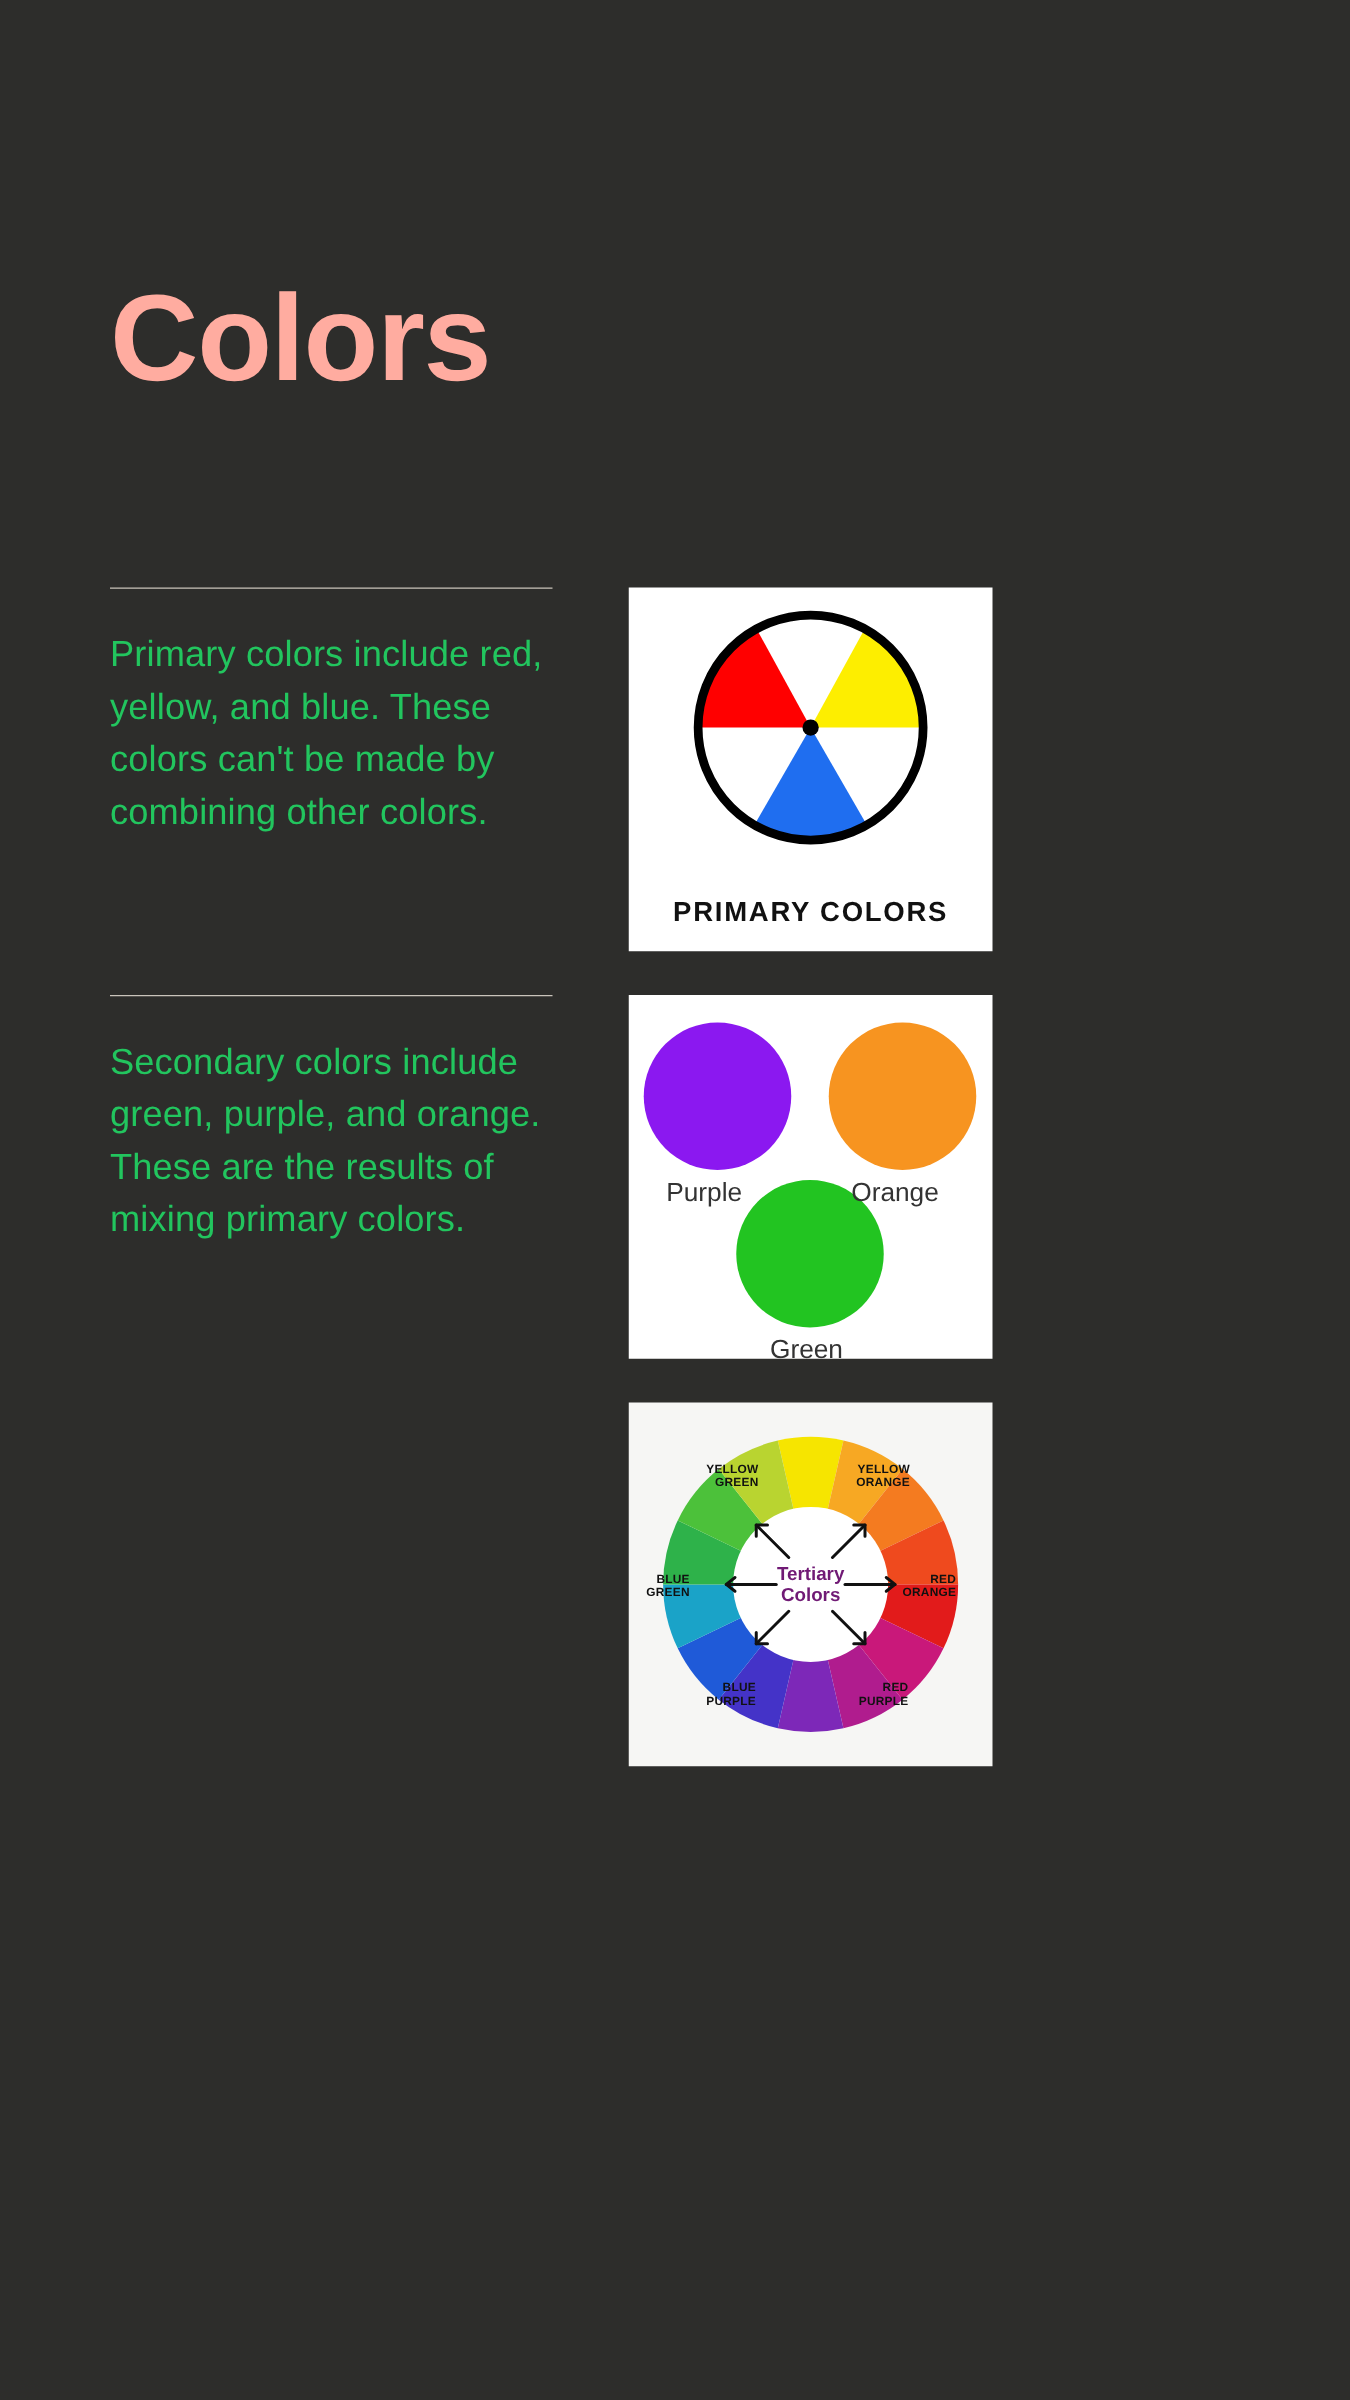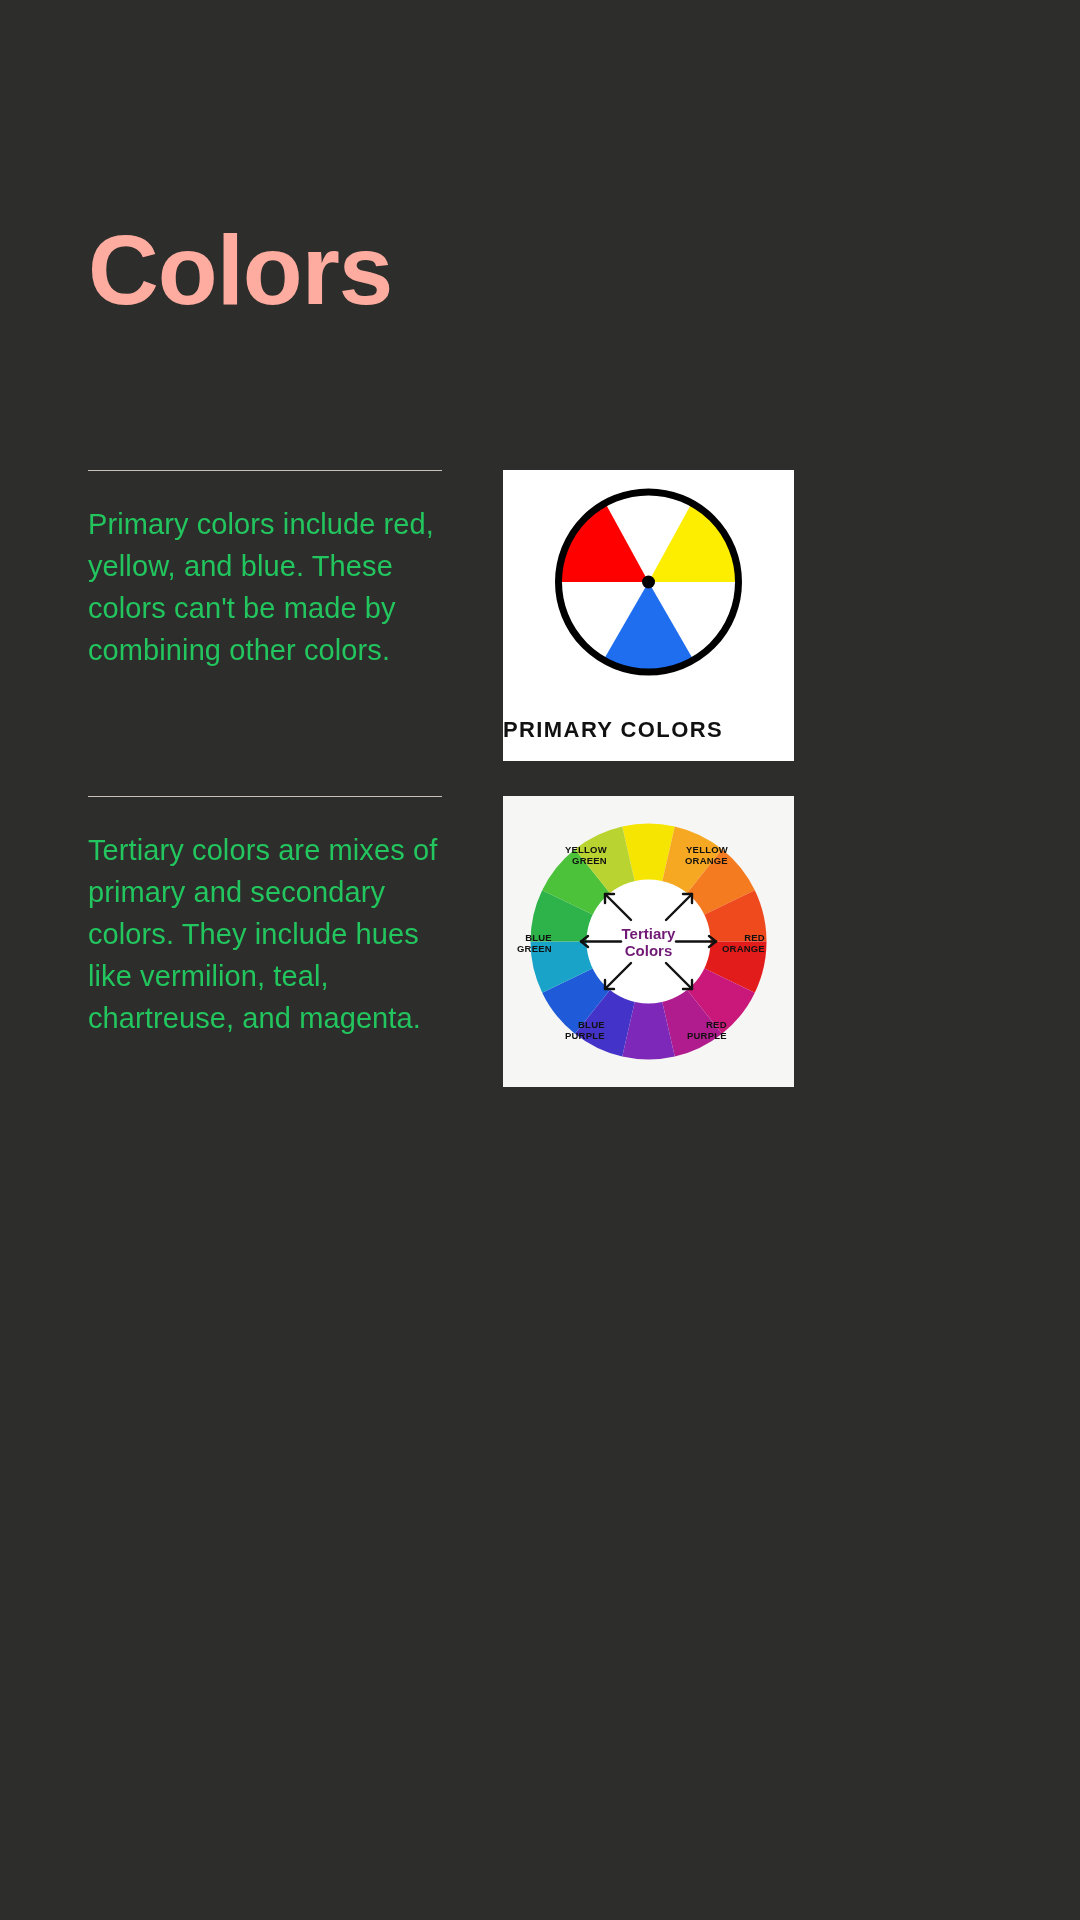--- a/index.html
+++ b/index.html
@@ -84,21 +84,21 @@
   .primary-wrap {
     position: relative;
     width: 100%;
     height: 100%;
   }
   .primary-label {
     position: absolute;
     left: 0;
     right: 0;
     bottom: 18px;
-    text-align: left;
+    text-align: center;
     font-size: 22px;
     font-weight: 700;
     letter-spacing: 1.4px;
     color: #111111;
     font-family: "Liberation Sans", sans-serif;
   }
 
   
   .sec-wrap { position: relative; width: 100%; height: 100%; }
   .sec-circle {
@@ -171,26 +171,39 @@
 
             <circle cx="145.5" cy="112" r="90" fill="none" stroke="#000000" stroke-width="7"></circle>
 
             <circle cx="145.5" cy="112" r="6.5" fill="#000000"></circle>
           </svg>
           <div class="primary-label">PRIMARY COLORS</div>
         </div>
       </div>
     </div>
 
-
     <div class="row">
       <div class="text-col">
         <div class="divider"></div>
-        <p class="body-text">Tertiary colors are mixes of primary and secondary colors. They include hues like vermilion, teal, chartreuse, and magenta.</p>
-      </div>
+        <p class="body-text">Secondary colors include green, purple, and orange. These are the results of mixing primary colors.</p>
+      </div>
+
+      <div class="img-col">
+        <div class="sec-wrap">
+          <div class="sec-circle c-purple"></div>
+          <div class="sec-circle c-orange"></div>
+          <div class="sec-circle c-green"></div>
+          <div class="sec-label l-purple">Purple</div>
+          <div class="sec-label l-orange">Orange</div>
+          <div class="sec-label l-green">Green</div>
+        </div>
+      </div>
+    </div>
+
+    <div class="row">
 
       <div class="img-col tint">
         <div class="ter-wrap">
           <svg viewBox="0 0 291 291" width="291" height="291">
             <g id="ter-segments">
                 <path d="M145.5,145.5 L119.24252979315492,30.45850636254481 A118,118 0 0 1 171.7574702068451,30.45850636254481 Z" fill="#f6e500"></path>
                 <path d="M145.5,145.5 L171.7574702068451,30.45850636254481 A118,118 0 0 1 219.07179661933057,53.243885068772485 Z" fill="#f7a823"></path>
                 <path d="M145.5,145.5 L219.07179661933057,53.243885068772485 A118,118 0 0 1 251.81432641248546,94.30171878412813 Z" fill="#f47b20"></path>
                 <path d="M145.5,145.5 L251.81432641248546,94.30171878412813 A118,118 0 0 1 263.5,145.5 Z" fill="#ef4a1e"></path>
                 <path d="M145.5,145.5 L263.5,145.5 A118,118 0 0 1 251.81432641248546,196.69828121587187 Z" fill="#e21b1b"></path>

